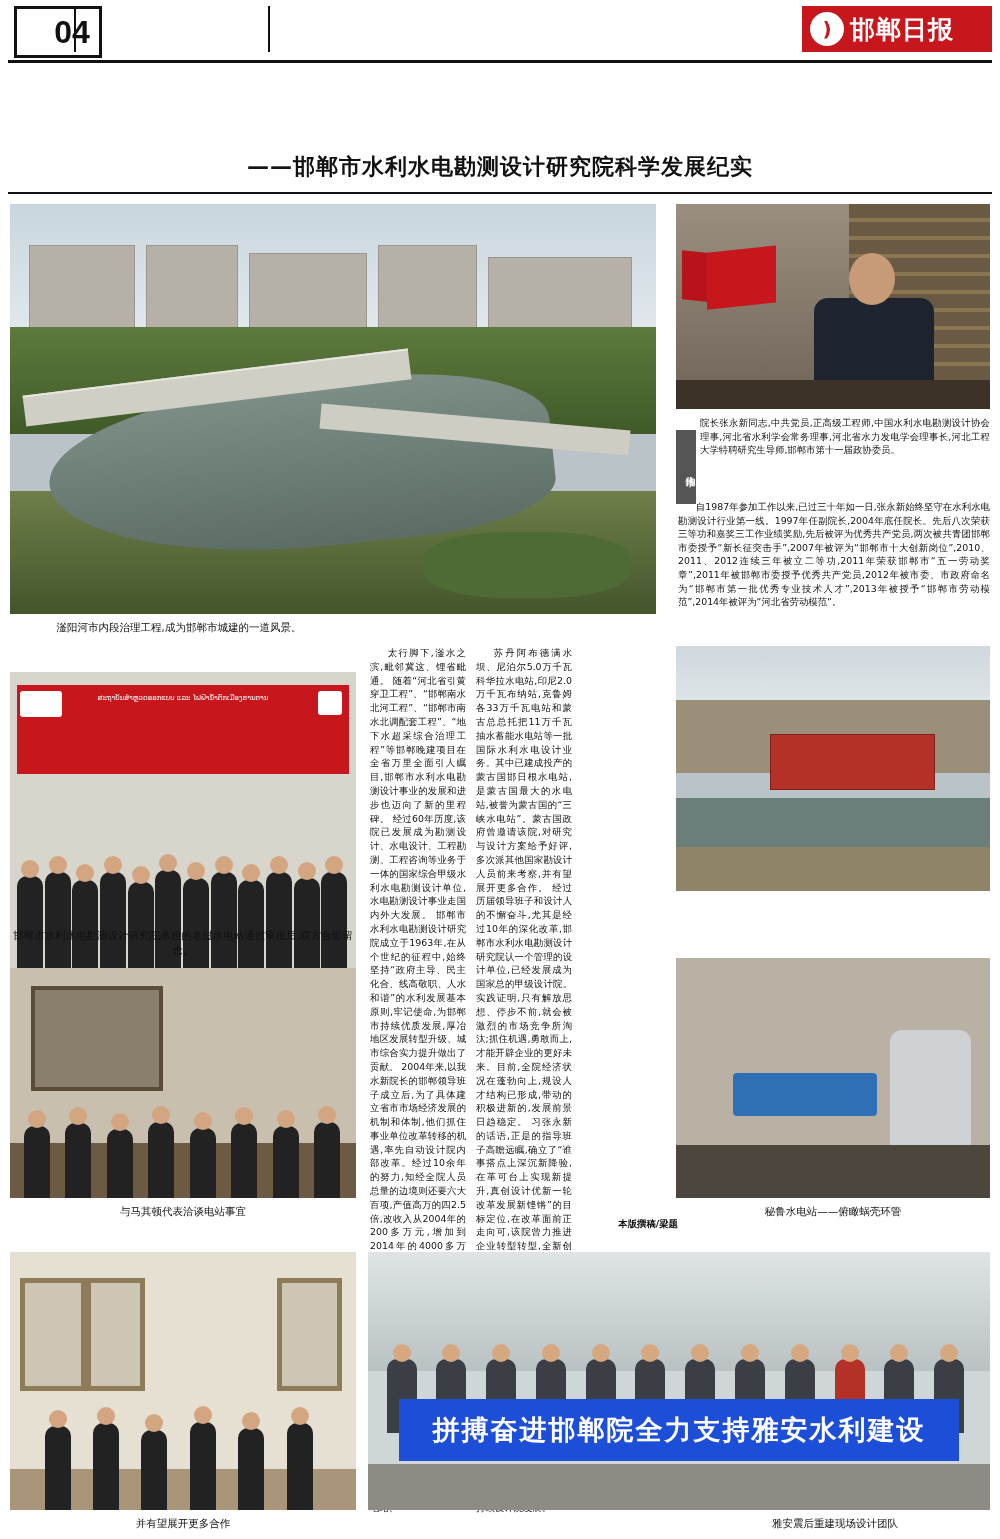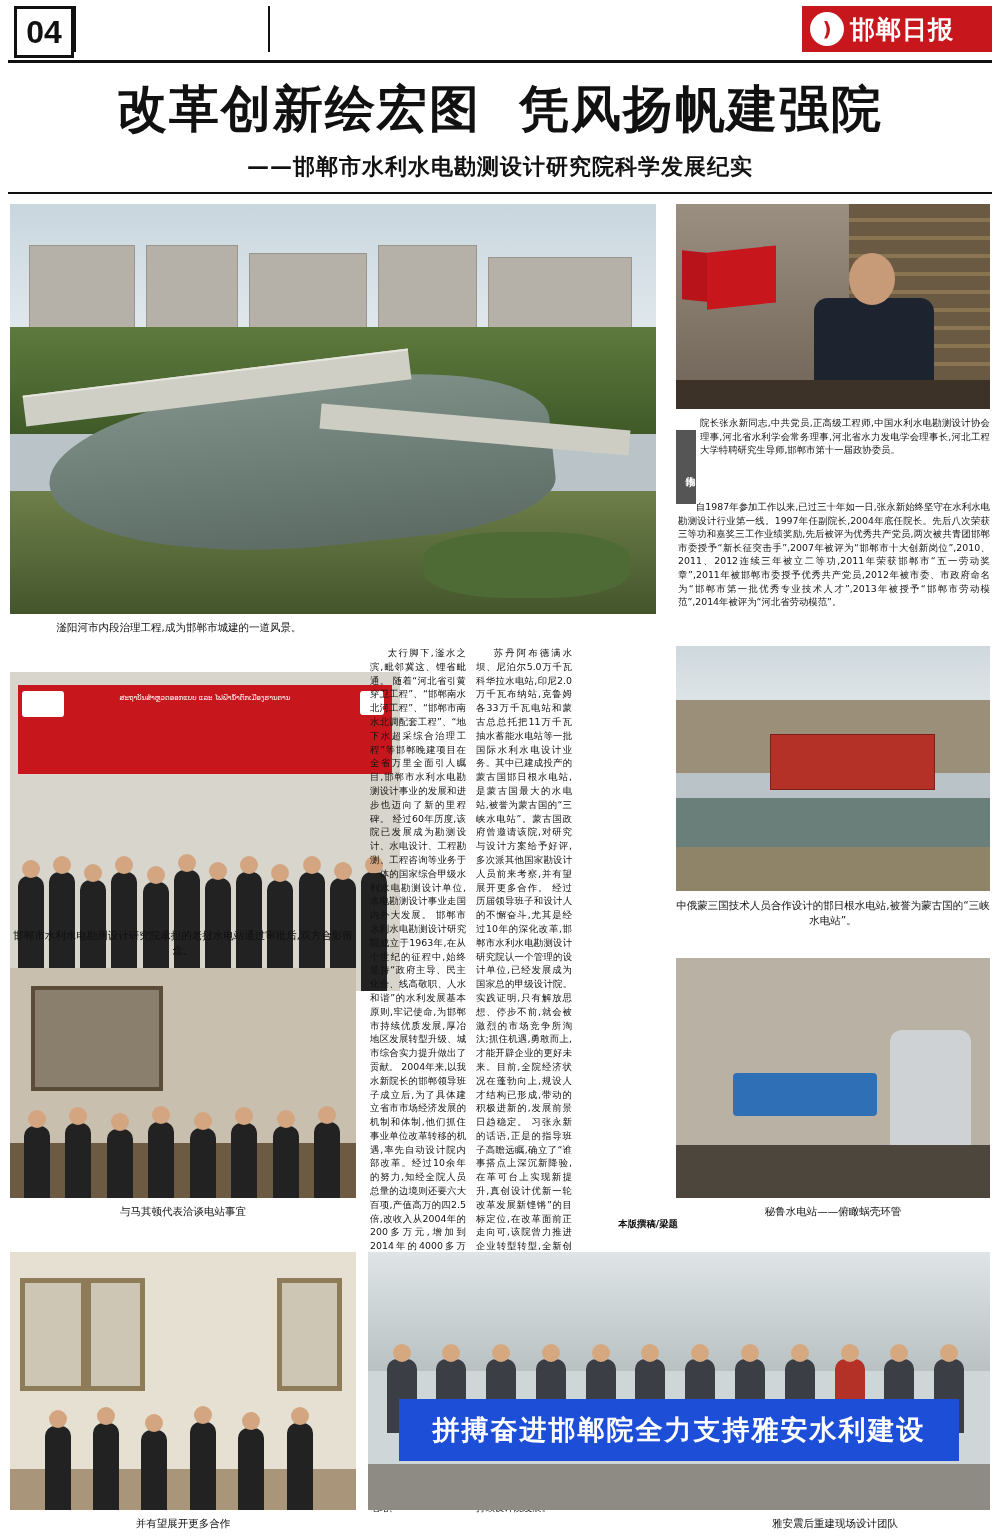--- a/index.html
+++ b/index.html
@@ -12,21 +12,21 @@
     overflow:hidden;
   }
   .page{position:relative;width:1000px;height:1539px;}
 
   
   .masthead{position:absolute;left:0;top:0;width:1000px;height:62px;}
   .mast-rule{position:absolute;left:8px;top:60px;width:984px;height:3px;background:#111;}
   .page-num{
     position:absolute;left:14px;top:6px;width:54px;height:46px;
     border:3px solid #111;display:flex;align-items:center;justify-content:center;
-    font-size:32px;font-weight:bold;font-family:"Liberation Sans",sans-serif;
+    font-size:32px;font-weight:bold;font-family:"Liberation Sans",sans-serif;padding-left:28px;
   }
   .section-title{
     position:absolute;left:82px;top:8px;width:180px;height:44px;
     font-size:30px;font-weight:bold;letter-spacing:14px;
     display:flex;align-items:center;justify-content:center;
     font-family:"DejaVu Sans",sans-serif;
   }
   .mast-divider{position:absolute;top:6px;width:2px;height:46px;background:#111;}
   .mast-meta{
     position:absolute;left:520px;top:14px;width:300px;
@@ -111,21 +111,21 @@
   }
   .bio-body{
     position:absolute;left:678px;top:500px;width:312px;
     font-size:9.4px;line-height:13.6px;text-align:justify;color:#111;text-indent:1.9em;
   }
 
   
   #cap-river{left:14px;top:620px;width:330px;}
 
   
-  #ph-laos{left:10px;top:672px;width:346px;height:319px;padding-left:44px;}
+  #ph-laos{left:10px;top:672px;width:346px;height:319px;}
   .laos-wall{position:absolute;inset:0;background:#d8d5cc;}
   .laos-banner{position:absolute;left:2%;top:4%;width:96%;height:28%;background:#c8161d;}
   .laos-banner-txt{position:absolute;left:4%;top:7%;width:92%;height:22%;
     color:#fff;font-size:7px;line-height:9px;text-align:center;overflow:hidden;}
   .laos-logo{position:absolute;left:3%;top:6%;width:42px;height:26px;background:#fff;border-radius:3px;}
   .laos-logo2{position:absolute;right:4%;top:6%;width:24px;height:24px;background:#fff;border-radius:3px;}
   .laos-row{position:absolute;left:0;bottom:0;width:100%;height:60%;}
   .pp{position:absolute;bottom:0;width:26px;background:#222;border-radius:10px 10px 0 0;}
   .pp i{position:absolute;left:50%;top:-16px;margin-left:-9px;width:18px;height:18px;border-radius:50%;background:#d3a581;}
   #cap-laos{left:10px;top:928px;width:346px;}
@@ -196,23 +196,20 @@
     <div class="mast-divider" style="left:268px;"></div>
     <div class="brand">
       <div class="brand-mark">
           <span>)</span>
         </div>
       <div class="brand-name">邯郸日报</div>
     </div>
   </div>
   <div class="mast-rule"></div>
 
-  <div class="headline">
-    <span>改革创新绘宏图</span><span class="gap"></span><span>凭风扬帆建强院</span>
-  </div>
   <div class="subhead">——邯郸市水利水电勘测设计研究院科学发展纪实</div>
   <div class="head-rule"></div>
 
   <div class="photo" id="ph-river">
     <div class="river-sky"></div>
     <div class="river-build" style="left:3%;width:16%"></div>
     <div class="river-build" style="left:21%;width:14%"></div>
     <div class="river-build" style="left:37%;width:18%;top:12%"></div>
     <div class="river-build" style="left:57%;width:15%"></div>
     <div class="river-build" style="left:74%;width:22%;top:13%"></div>
@@ -361,21 +358,20 @@
   <div class="col" id="col3"></div>
   <div class="byline">本版撰稿/梁题</div>
 
   <div class="photo" id="ph-dam">
     <div class="dam-sky"></div>
     <div class="dam-hill"></div>
     <div class="dam-water"></div>
     <div class="dam-ground"></div>
     <div class="dam-body"></div>
   </div>
-  <div class="cap" id="cap-dam">中俄蒙三国技术人员合作设计的邯日根水电站,被誉为蒙古国的“三峡水电站”。</div>
 
   <div class="photo" id="ph-plant">
     <div class="pl-bg"></div>
     <div class="pl-pipe"></div>
     <div class="pl-blue"></div>
     <div class="pl-dark"></div>
   </div>
   <div class="cap" id="cap-plant">秘鲁水电站——俯瞰蜗壳环管</div>
 
   <div class="photo" id="ph-banner">

